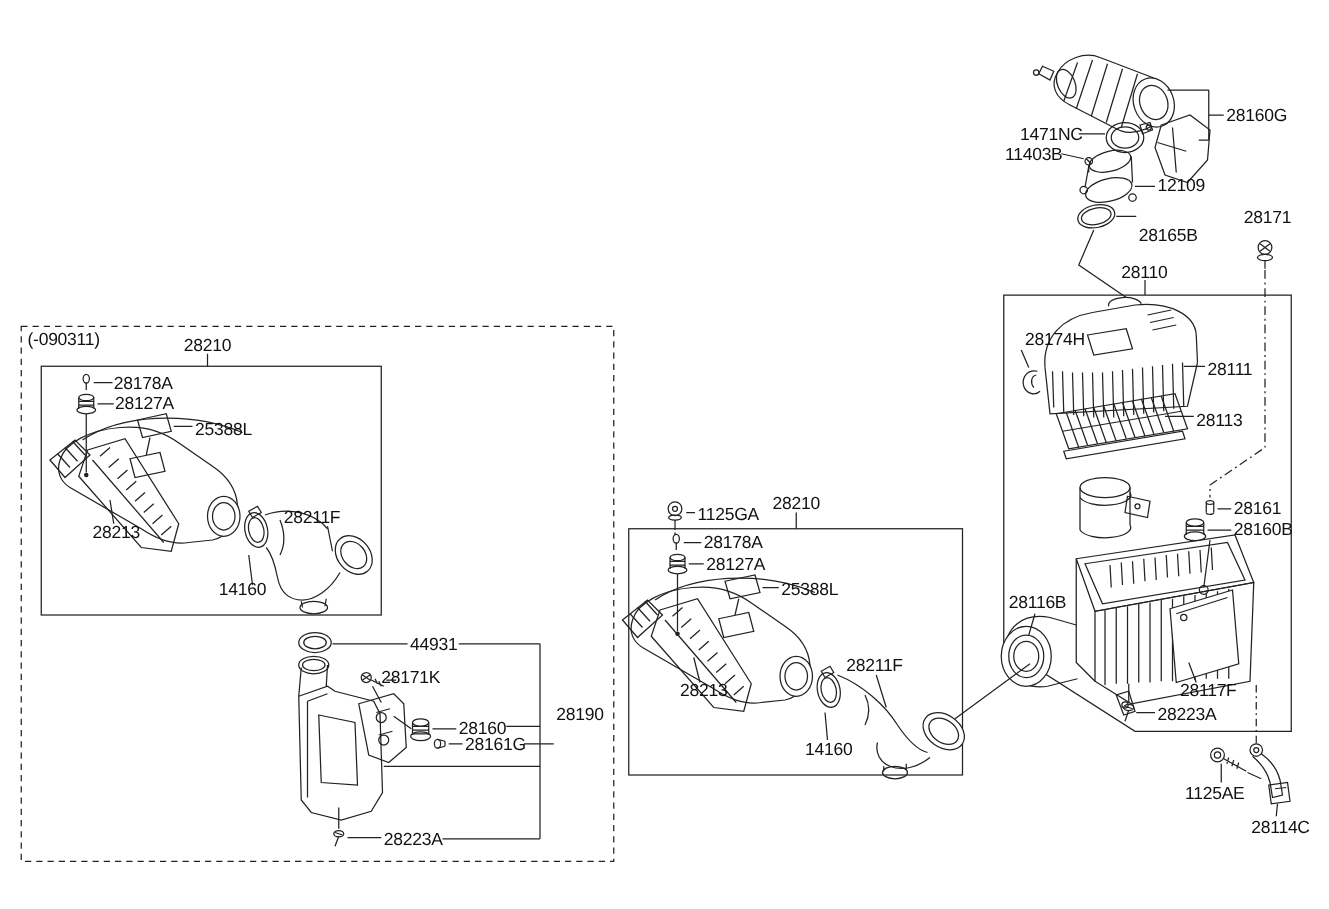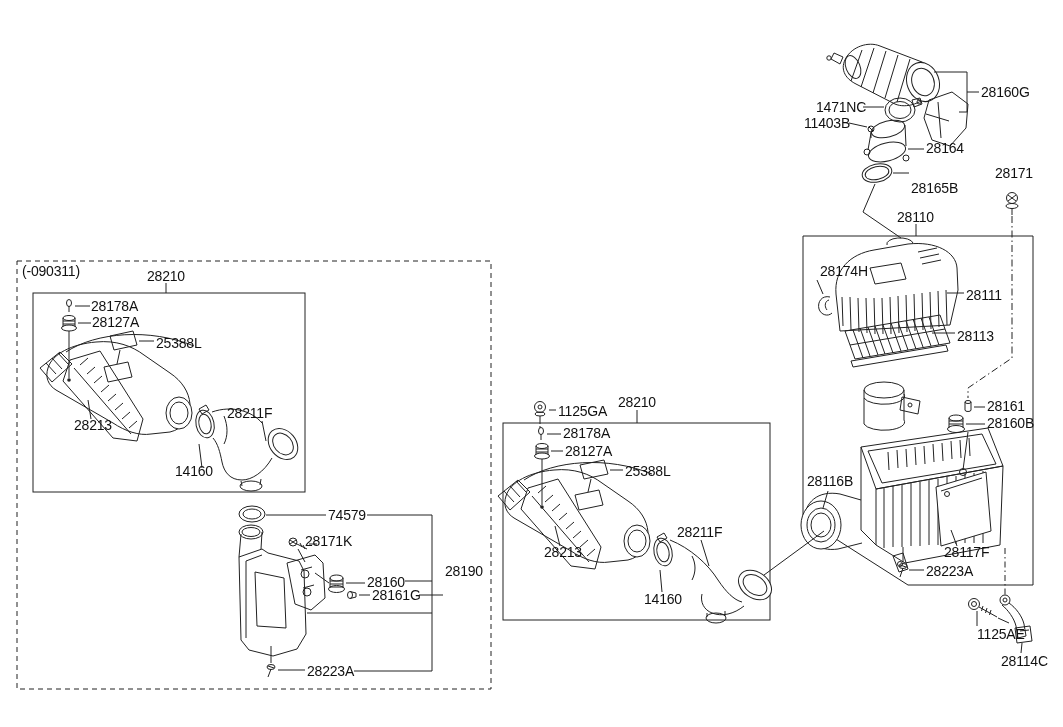--- a/index.html
+++ b/index.html
@@ -301,48 +301,48 @@
 
 <div class="lbl" style="left:22px;top:264px">(-090311)</div>
 <div class="lbl" style="left:147px;top:269px">28210</div>
 <div class="lbl" style="left:91px;top:299px">28178A</div>
 <div class="lbl" style="left:92px;top:315px">28127A</div>
 <div class="lbl" style="left:156px;top:336px">25388L</div>
 <div class="lbl" style="left:74px;top:418px">28213</div>
 <div class="lbl" style="left:227px;top:406px">28211F</div>
 <div class="lbl" style="left:175px;top:464px">14160</div>
 
-<div class="lbl" style="left:328px;top:508px">74579</div>
+<div class="lbl" style="left:328px;top:508px">44931</div>
 <div class="lbl" style="left:305px;top:534px">28171K</div>
 <div class="lbl" style="left:367px;top:575px">28160</div>
 <div class="lbl" style="left:372px;top:588px">28161G</div>
 <div class="lbl" style="left:445px;top:564px">28190</div>
 <div class="lbl" style="left:307px;top:664px">28223A</div>
 
 <div class="lbl" style="left:618px;top:395px">28210</div>
 <div class="lbl" style="left:558px;top:404px">1125GA</div>
 <div class="lbl" style="left:563px;top:426px">28178A</div>
 <div class="lbl" style="left:565px;top:444px">28127A</div>
 <div class="lbl" style="left:625px;top:464px">25388L</div>
 <div class="lbl" style="left:544px;top:545px">28213</div>
 <div class="lbl" style="left:677px;top:525px">28211F</div>
 <div class="lbl" style="left:644px;top:592px">14160</div>
 
 <div class="lbl" style="left:816px;top:100px">1471NC</div>
 <div class="lbl" style="left:804px;top:116px">11403B</div>
 <div class="lbl" style="left:981px;top:85px">28160G</div>
-<div class="lbl" style="left:926px;top:141px">28164</div>
+<div class="lbl" style="left:926px;top:141px">12109</div>
 <div class="lbl" style="left:911px;top:181px">28165B</div>
 <div class="lbl" style="left:995px;top:166px">28171</div>
 <div class="lbl" style="left:897px;top:210px">28110</div>
 
 <div class="lbl" style="left:820px;top:264px">28174H</div>
 <div class="lbl" style="left:966px;top:288px">28111</div>
 <div class="lbl" style="left:957px;top:329px">28113</div>
 <div class="lbl" style="left:987px;top:399px">28161</div>
 <div class="lbl" style="left:987px;top:416px">28160B</div>
 <div class="lbl" style="left:807px;top:474px">28116B</div>
 <div class="lbl" style="left:944px;top:545px">28117F</div>
 <div class="lbl" style="left:926px;top:564px">28223A</div>
-<div class="lbl" style="left:977px;top:627px">1125AE</div>
+<div class="lbl" style="left:948px;top:627px">1125AE</div>
 <div class="lbl" style="left:1001px;top:654px">28114C</div>
 
 </div>
 
 </body></html>

